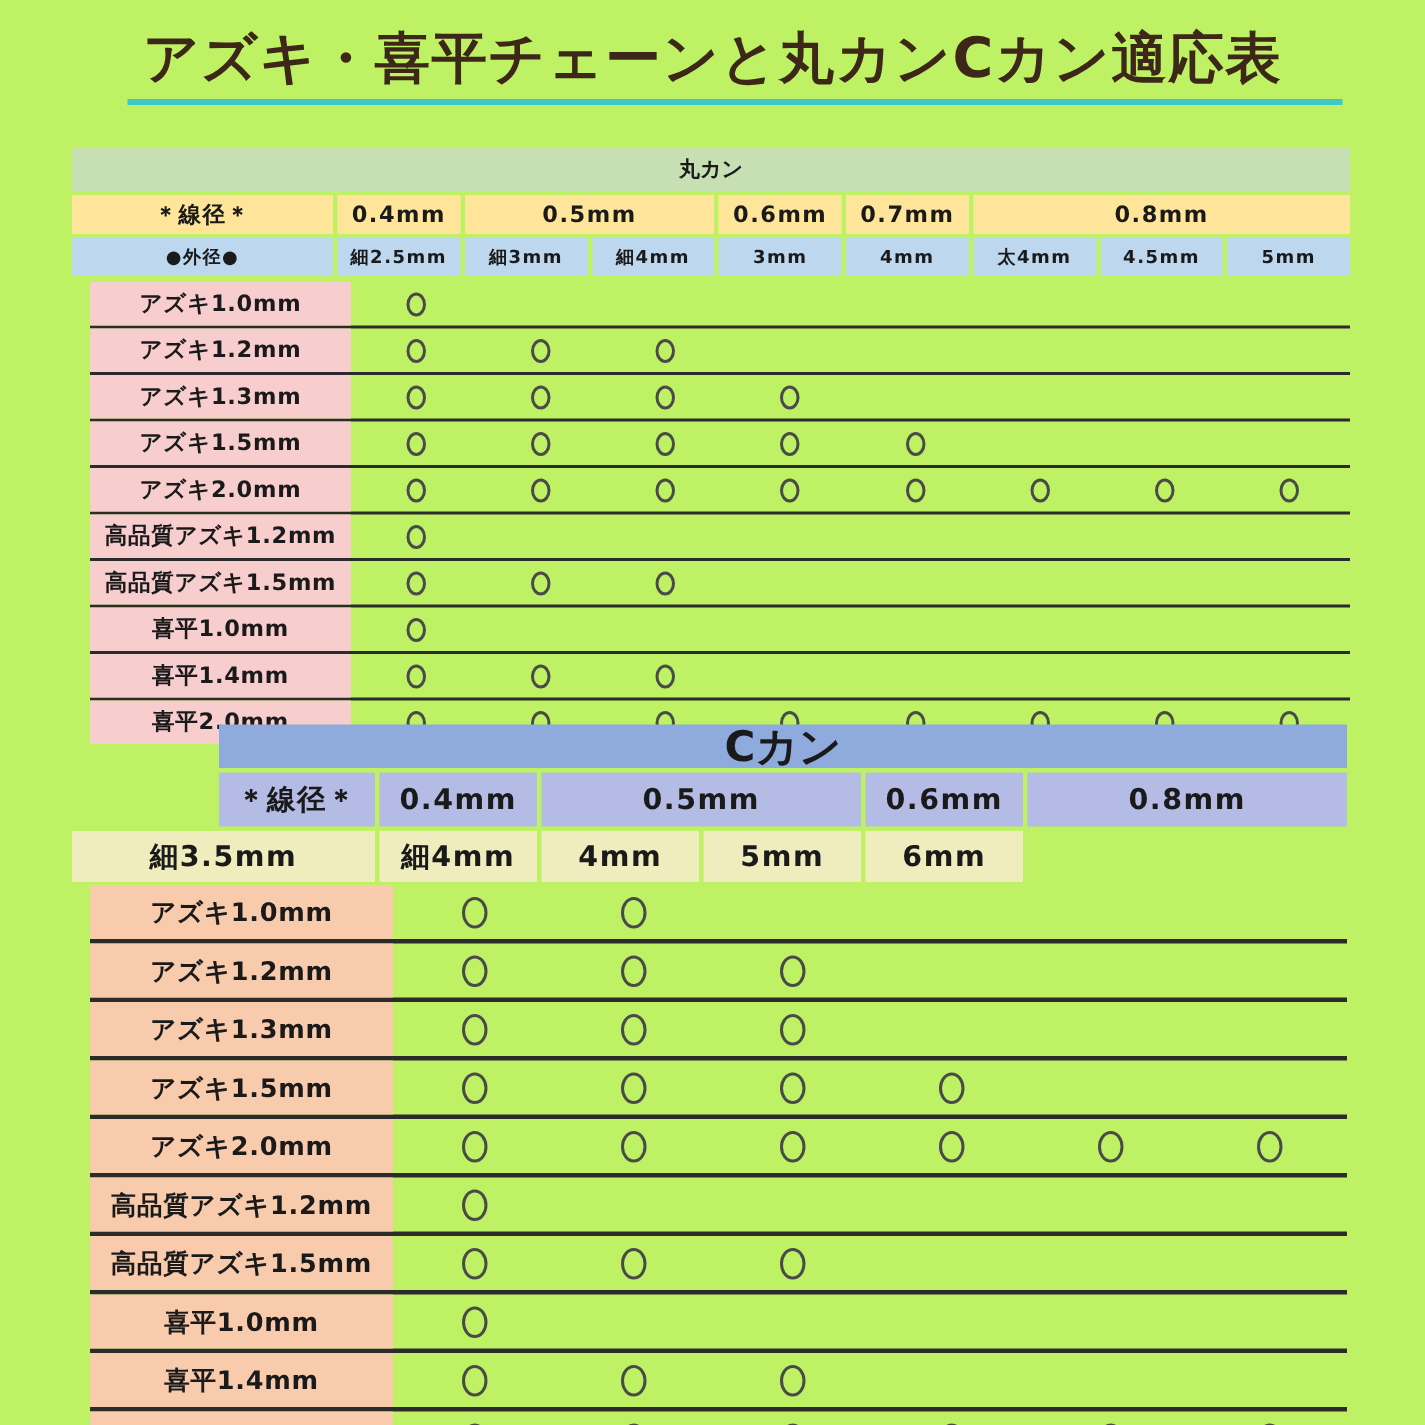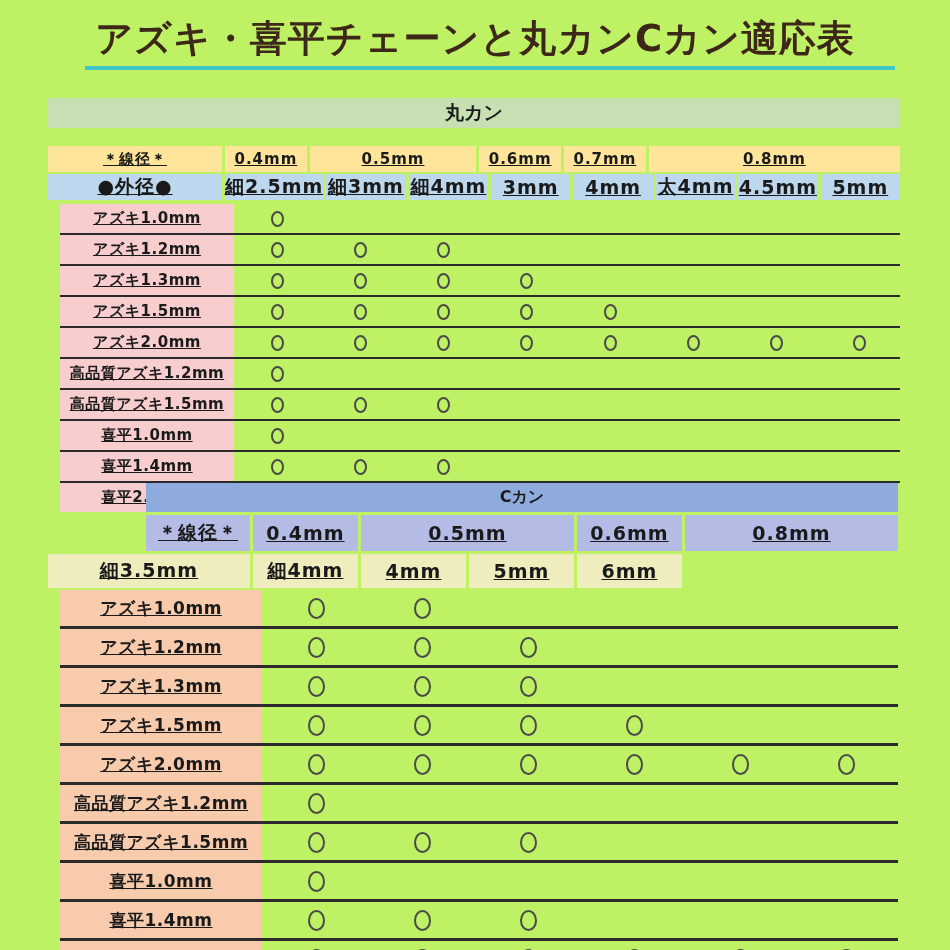--- a/index.html
+++ b/index.html
@@ -18,49 +18,49 @@
   .title-underline{
     position:absolute;left:85px;top:66px;width:810px;height:4px;
     background:#3fc8c8;
   }
   
   .tbl{position:absolute;}
   .band{
     display:flex;align-items:center;justify-content:center;
     font-weight:bold;
   }
-  .hrow,.trow{display:grid;column-gap:3px;text-decoration:underline;}
+  .hrow,.trow{display:grid;column-gap:3px;}
   .hcell{
     display:flex;align-items:center;justify-content:center;
     font-weight:bold;white-space:nowrap;letter-spacing:1px;
   }
   .trow{align-items:center;margin-left:12px;}
   .lblcell{
     display:flex;align-items:center;justify-content:center;
     font-weight:bold;white-space:nowrap;letter-spacing:0.5px;
     height:100%;
   }
   .dcell{display:flex;align-items:center;justify-content:center;height:100%;}
   .ring{display:inline-block;border-radius:50%;box-sizing:border-box;}
   
   .tbl-maru{left:48px;top:98px;width:852px;}
-  .tbl-maru .band{height:30px;margin-bottom:18px;background:#c6e0b4;font-size:19px;font-family:Liberation Mono, monospace;}
+  .tbl-maru .band{height:30px;margin-bottom:2px;background:#c6e0b4;font-size:14px;font-family:Liberation Mono, monospace;}
   .tbl-maru .hrow{grid-template-columns:174px repeat(8,1fr);}
   .tbl-maru .hrow.wire{height:26px;margin-bottom:2px;}
   .tbl-maru .hrow.wire .hcell{background:#ffe599;font-size:15px;}
   .tbl-maru .hrow.od{height:26px;margin-bottom:4px;}
-  .tbl-maru .hrow.od .hcell{background:#bdd7ee;font-size:19px;}
+  .tbl-maru .hrow.od .hcell{background:#bdd7ee;font-size:12px;}
   .tbl-maru .trow{grid-template-columns:174px repeat(8,1fr);height:29px;}
   .tbl-maru .trow + .trow{border-top:2.5px solid #2b2b2b;}
   .tbl-maru .lblcell{background:#f8cdce;font-size:15px;}
   .tbl-maru .ring{width:13px;height:16px;border:2px solid #4a4a4a;}
   
   .tbl-ckan{left:48px;top:483px;width:850px;}
   .tbl-ckan .band{
-    height:29px;margin-bottom:3px;font-size:16px;
+    height:29px;margin-bottom:3px;font-size:28px;
     background:linear-gradient(90deg,transparent 98px,#8faadc 98px);
     padding-left:98px;box-sizing:border-box;
   }
   .tbl-ckan .hrow{grid-template-columns:202px repeat(6,1fr);}
   .tbl-ckan .hrow.wire{height:36px;margin-bottom:3px;}
   .tbl-ckan .hrow.wire .hcell{background:#b4bce6;font-size:19px;}
   .tbl-ckan .hrow.wire .hcell.lead{background:linear-gradient(90deg,transparent 98px,#b4bce6 98px);padding-left:98px;box-sizing:border-box;}
   .tbl-ckan .hrow.od{height:34px;margin-bottom:2px;}
   .tbl-ckan .hrow.od .hcell{background:#efecbd;font-size:19px;}
   .tbl-ckan .hrow.od .hcell.lead{background:linear-gradient(90deg,transparent 98px,#efecbd 98px);padding-left:98px;box-sizing:border-box;}

